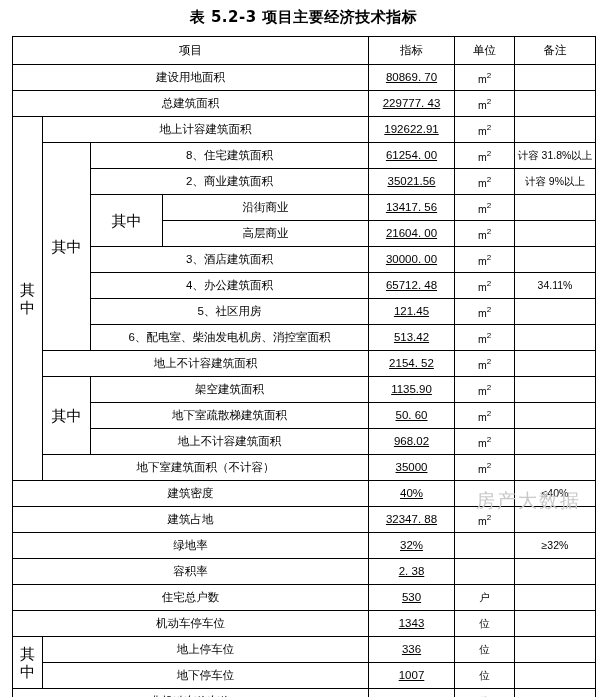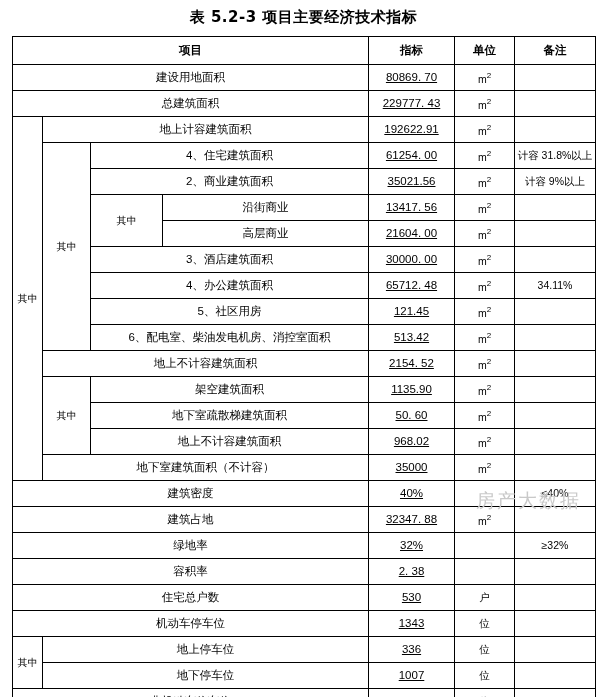--- a/index.html
+++ b/index.html
@@ -39,25 +39,25 @@
     border: 1px solid #000000;
     padding: 0;
     height: 25px;
     text-align: center;
     vertical-align: middle;
     font-weight: normal;
     line-height: 1.15;
     font-family: "Liberation Sans", "DejaVu Sans", sans-serif;
   }
   table.tbl thead td {
-    font-weight: bold;
+    font-weight: normal;
     height: 27px;
   }
   .vtxt {
-    font-size: 10px;
+    font-size: 15px;
   }
   .unit {
     font-size: 10.5px;
   }
   .unit sup {
     font-size: 8px;
     vertical-align: super;
   }
   .num {
     font-size: 11.5px;
@@ -123,21 +123,21 @@
       <tr>
         <td class="vtxt" rowspan="14">其中</td>
         <td colspan="3">地上计容建筑面积</td>
         <td class="num">192622.91</td>
         <td class="unit">m<sup>2</sup></td>
         <td class="note"></td>
       </tr>
 
       <tr>
         <td class="vtxt" rowspan="8">其中</td>
-        <td colspan="2">4、住宅建筑面积</td>
+        <td colspan="2">8、住宅建筑面积</td>
         <td class="num">61254. 00</td>
         <td class="unit">m<sup>2</sup></td>
         <td class="note">计容 31.8%以上</td>
       </tr>
 
       <tr>
         <td colspan="2">2、商业建筑面积</td>
         <td class="num">35021.56</td>
         <td class="unit">m<sup>2</sup></td>
         <td class="note">计容 9%以上</td>

